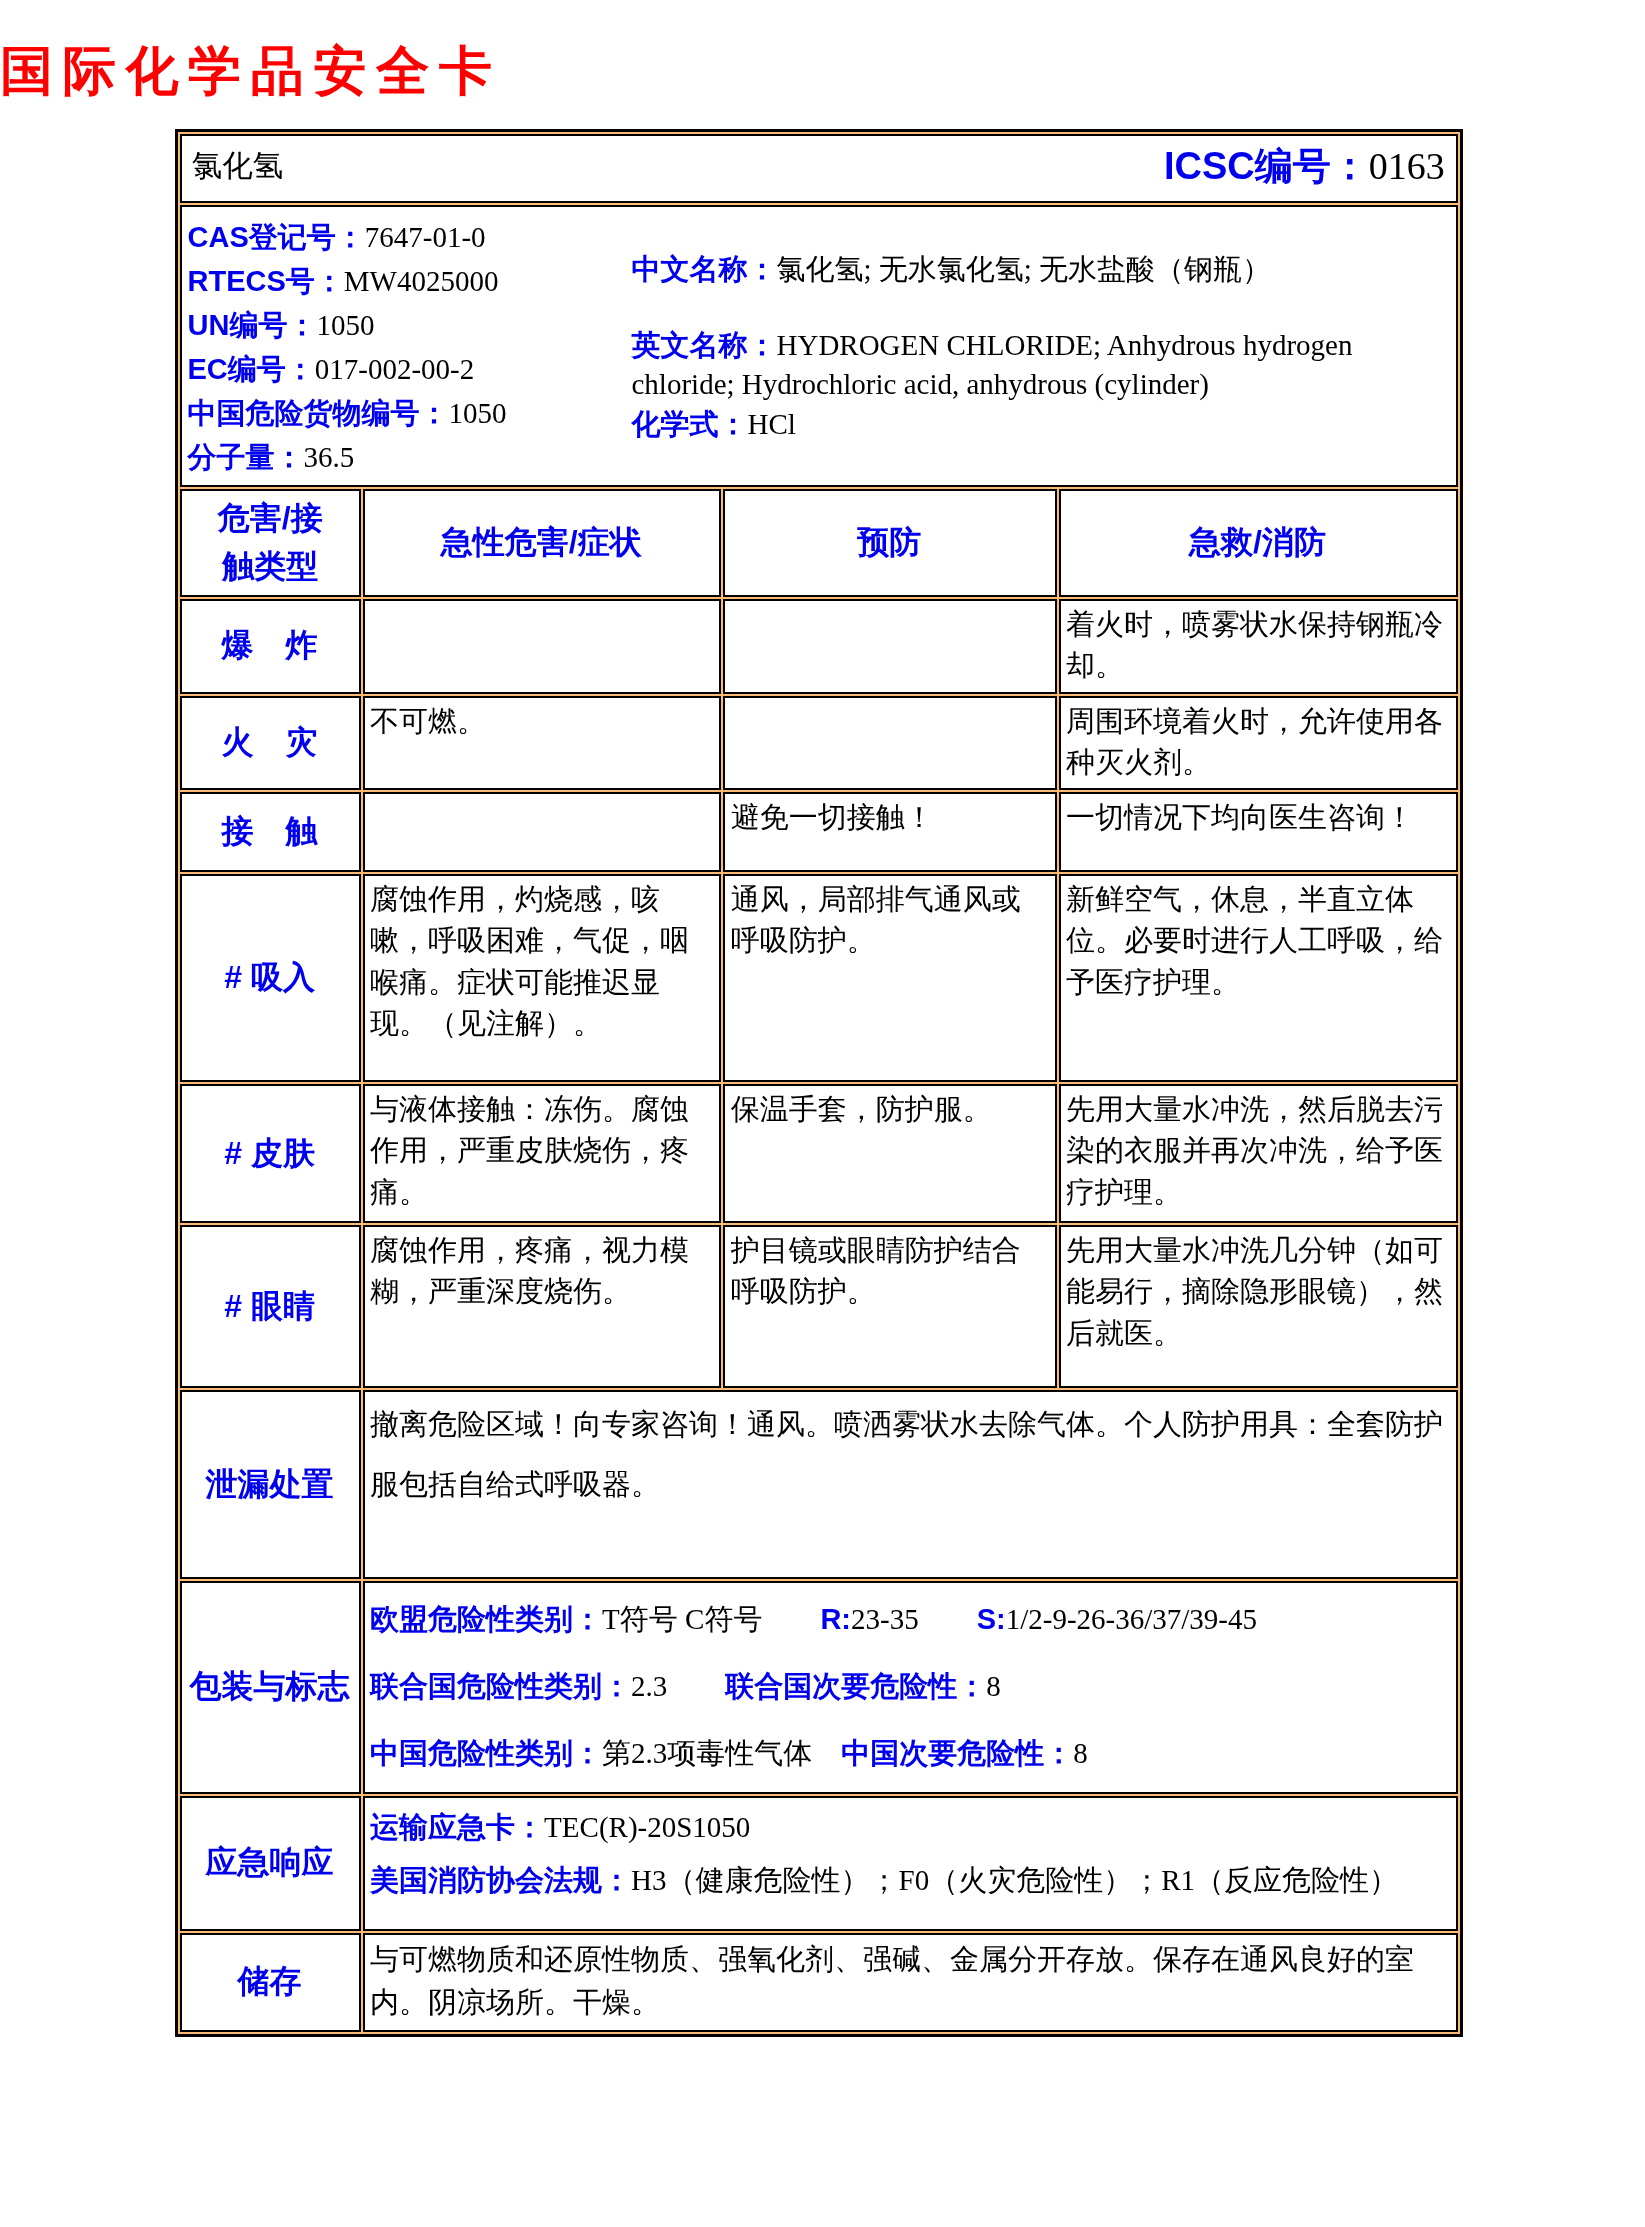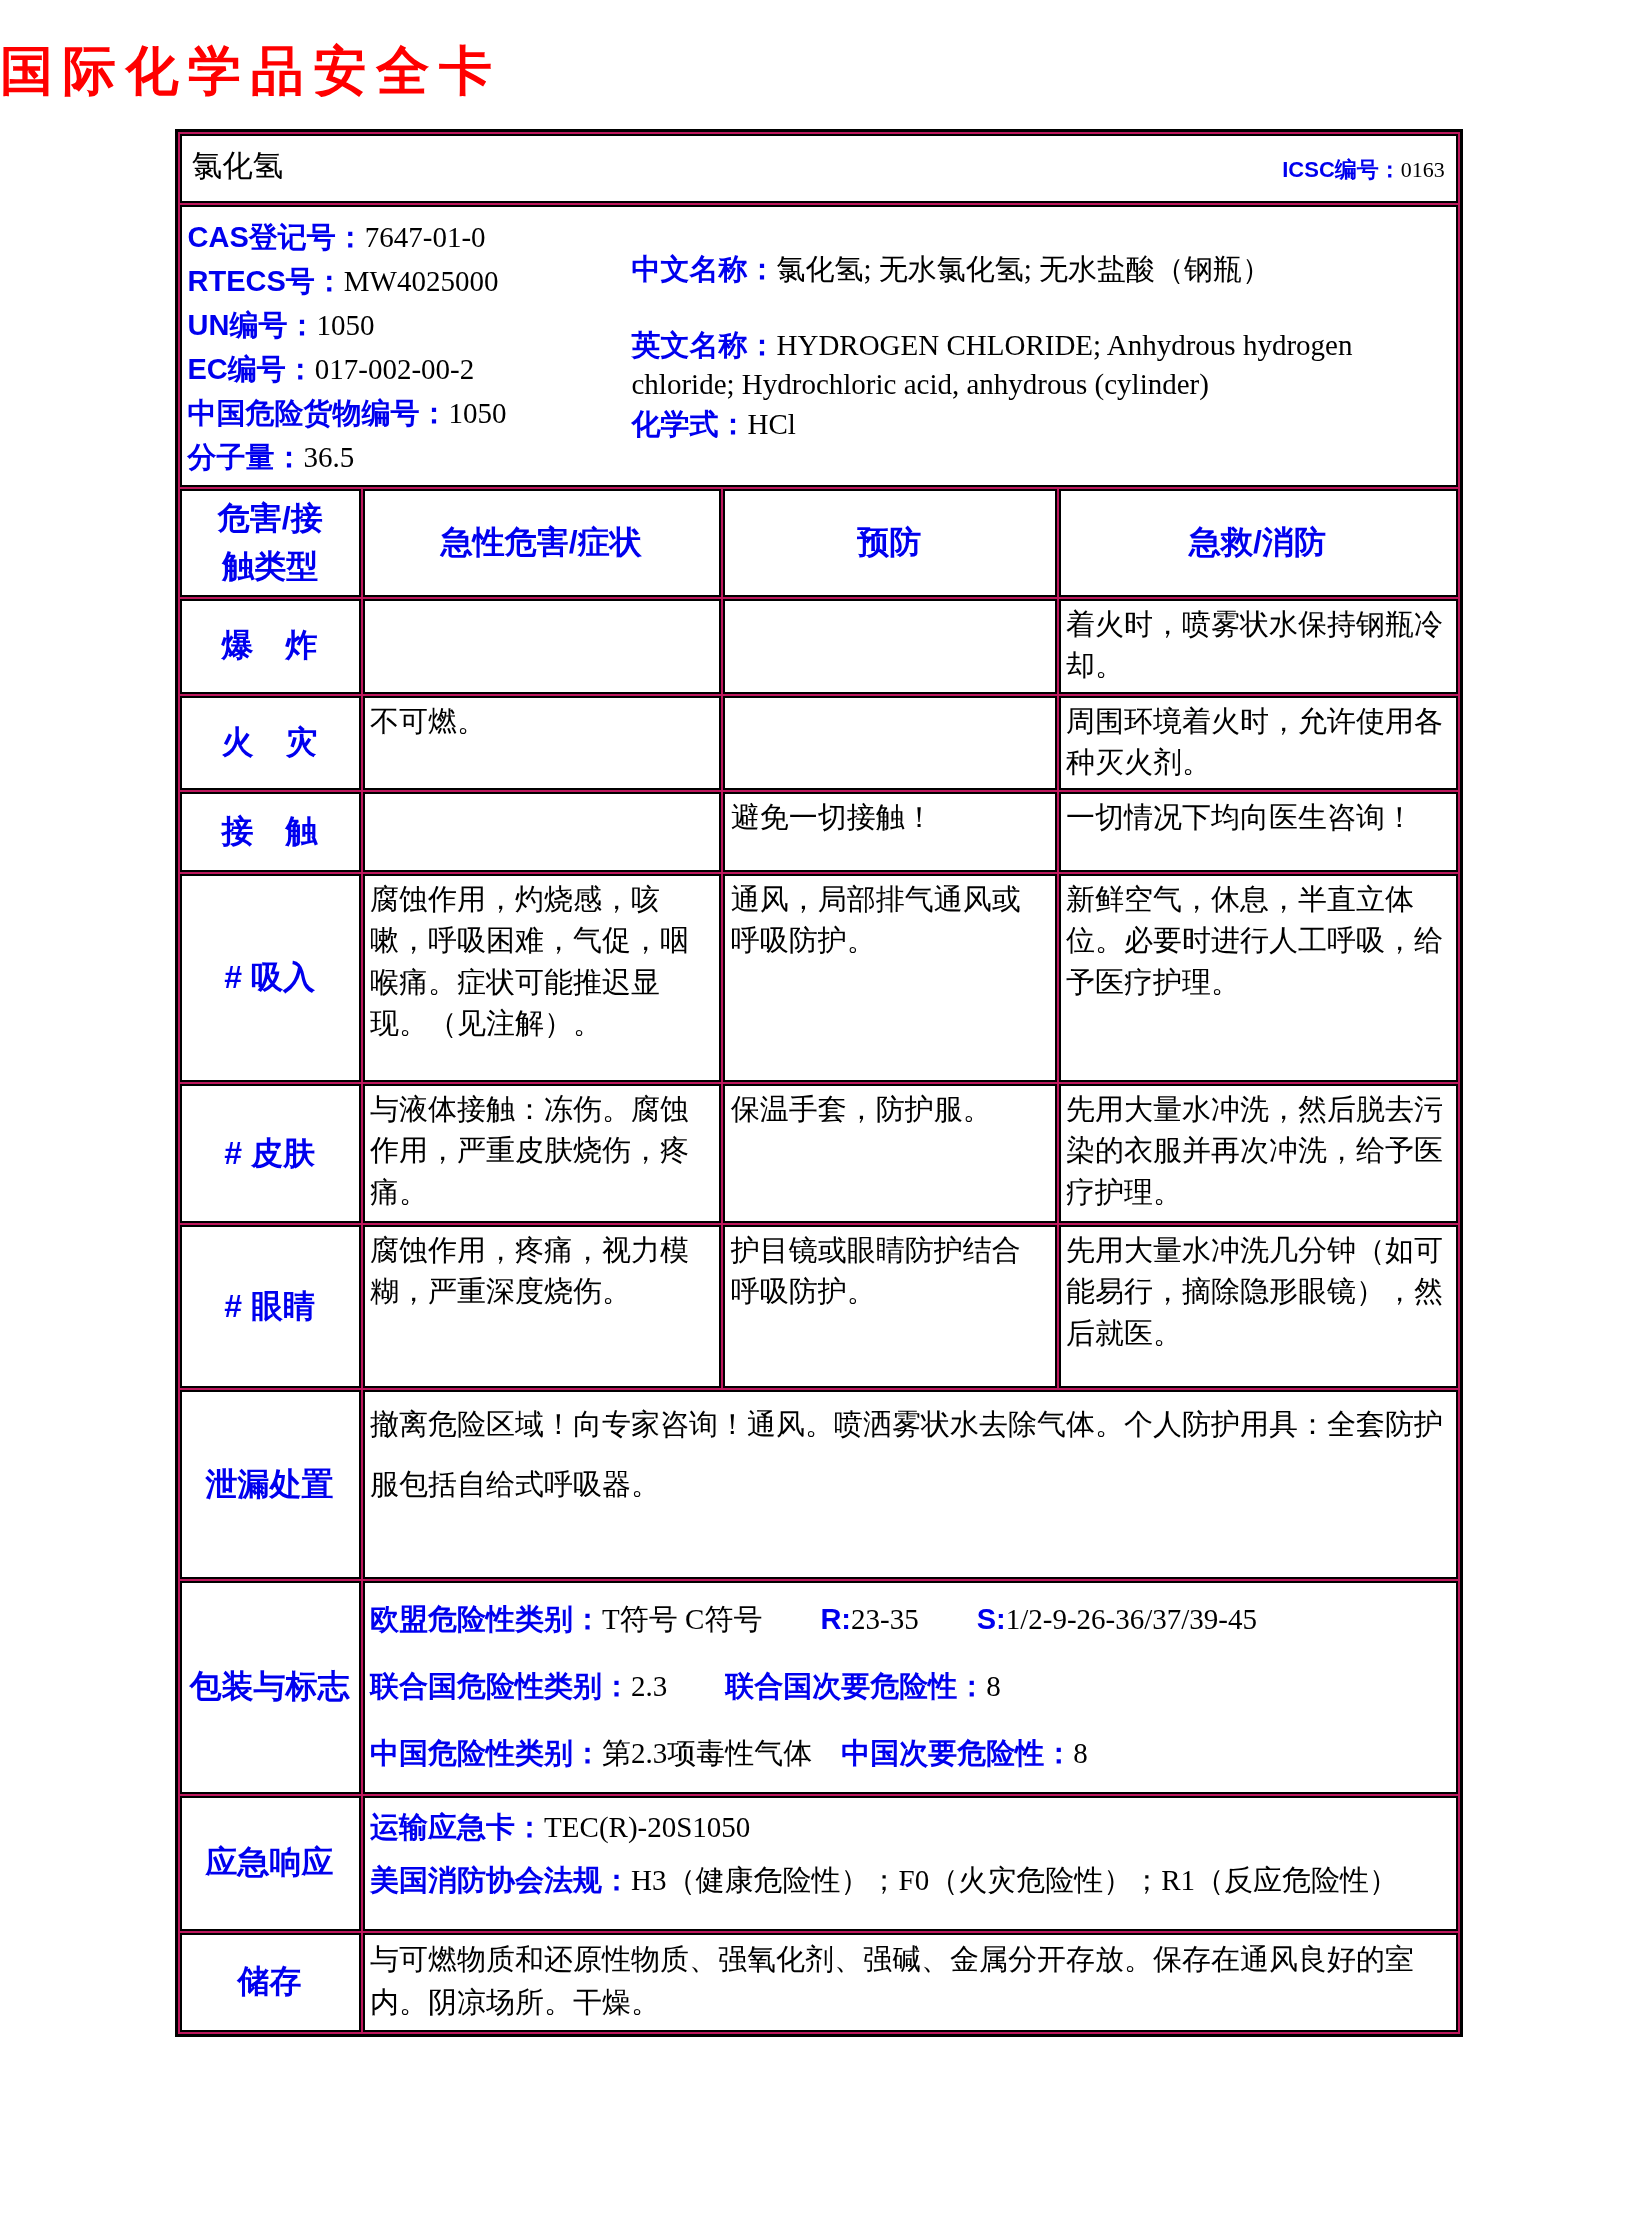--- a/index.html
+++ b/index.html
@@ -22,21 +22,21 @@
     letter-spacing: 9.7px;
     white-space: nowrap;
   }
   table.card {
     margin-left: 175px;
     width: 1288px;
     table-layout: fixed;
     border-collapse: separate;
     border-spacing: 2.1px;
     border: 3.5px solid #000;
-    background: #be185d;
+    background: #fdba74;
   }
   col.c1 { width: 14.2%; }
   col.c2 { width: 28.2%; }
   col.c3 { width: 26.2%; }
   col.c4 { width: 31.4%; }
   td, th {
     border: 2.1px solid #000;
     background: #fff;
     vertical-align: top;
     text-align: left;
@@ -64,21 +64,21 @@
   th.hazard-type { padding-left: 21px; padding-right: 21px; word-break: break-all; }
   
   .name-flex {
     display: flex;
     justify-content: space-between;
     align-items: center;
     min-height: 55px;
     padding: 0 4.2px;
   }
   .chem-name { font-size: 30.5px; }
-  .icsc span { font-size: 22px; }
+  .icsc span { font-size: 38px; }
   
   .id-flex { display: flex; padding: 5.5px 0 0 0; align-items: center; }
   .id-left { flex: 0 0 444px; line-height: 44px; }
   .id-right { flex: 1 1 auto; line-height: 39px; padding-right: 7px; }
   .id-line { white-space: nowrap; }
   .id-right p { margin: 0; }
   .id-right p.cn { margin-bottom: 37px; }
   .id-right p.en { margin-bottom: 1.4px; }
   
   td.spill-cell   { line-height: 2.05; }

